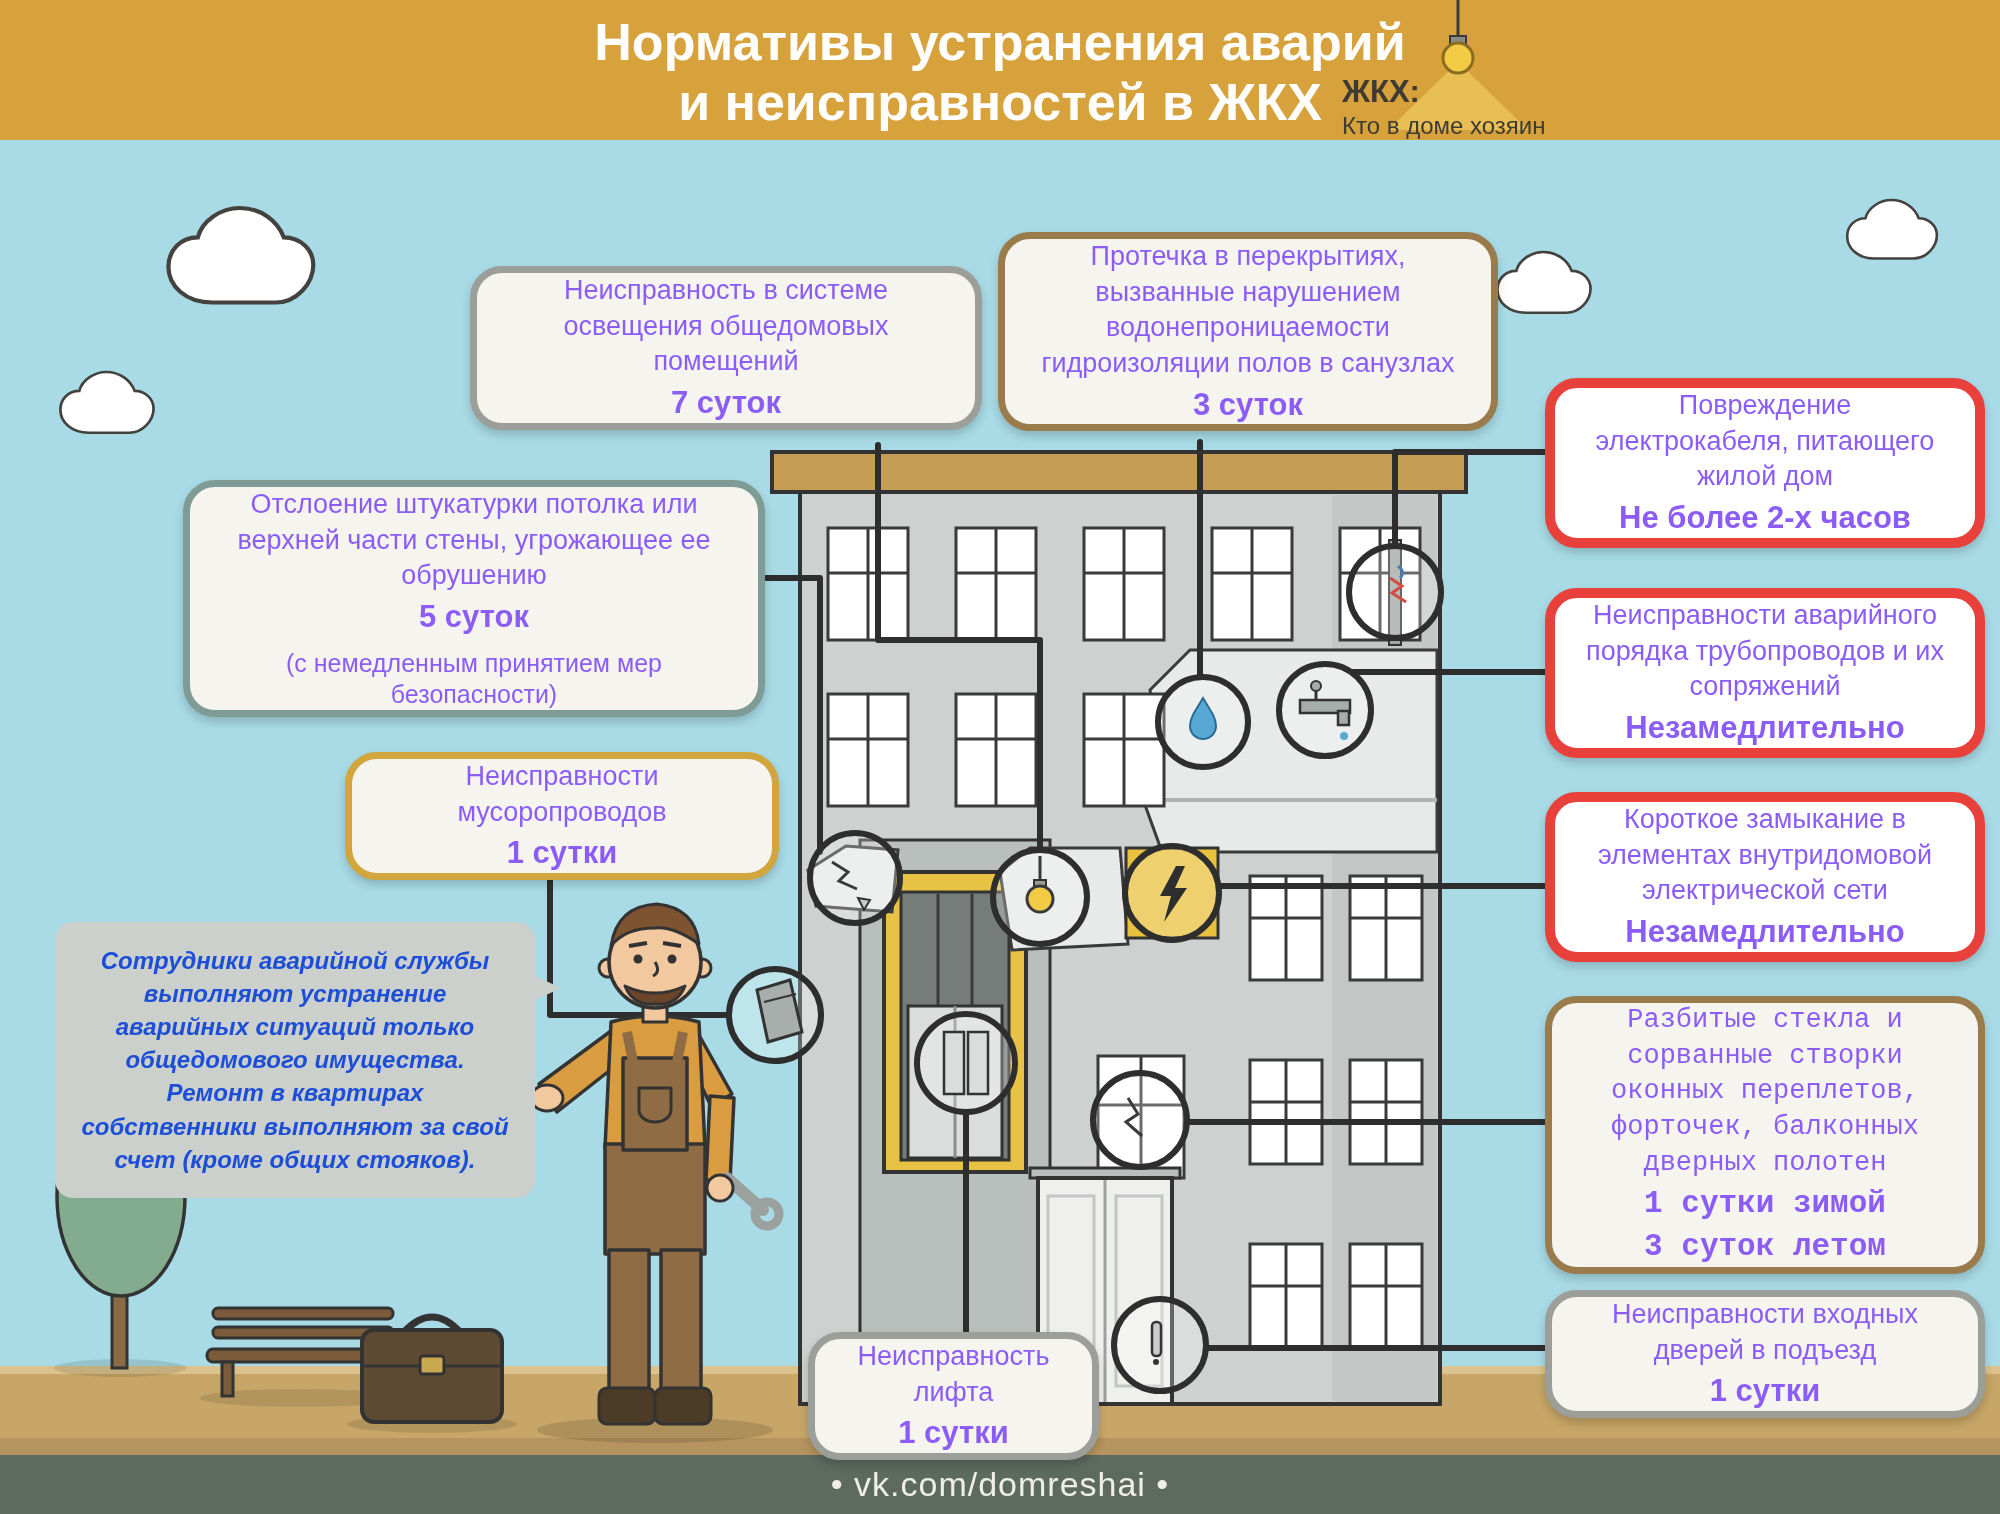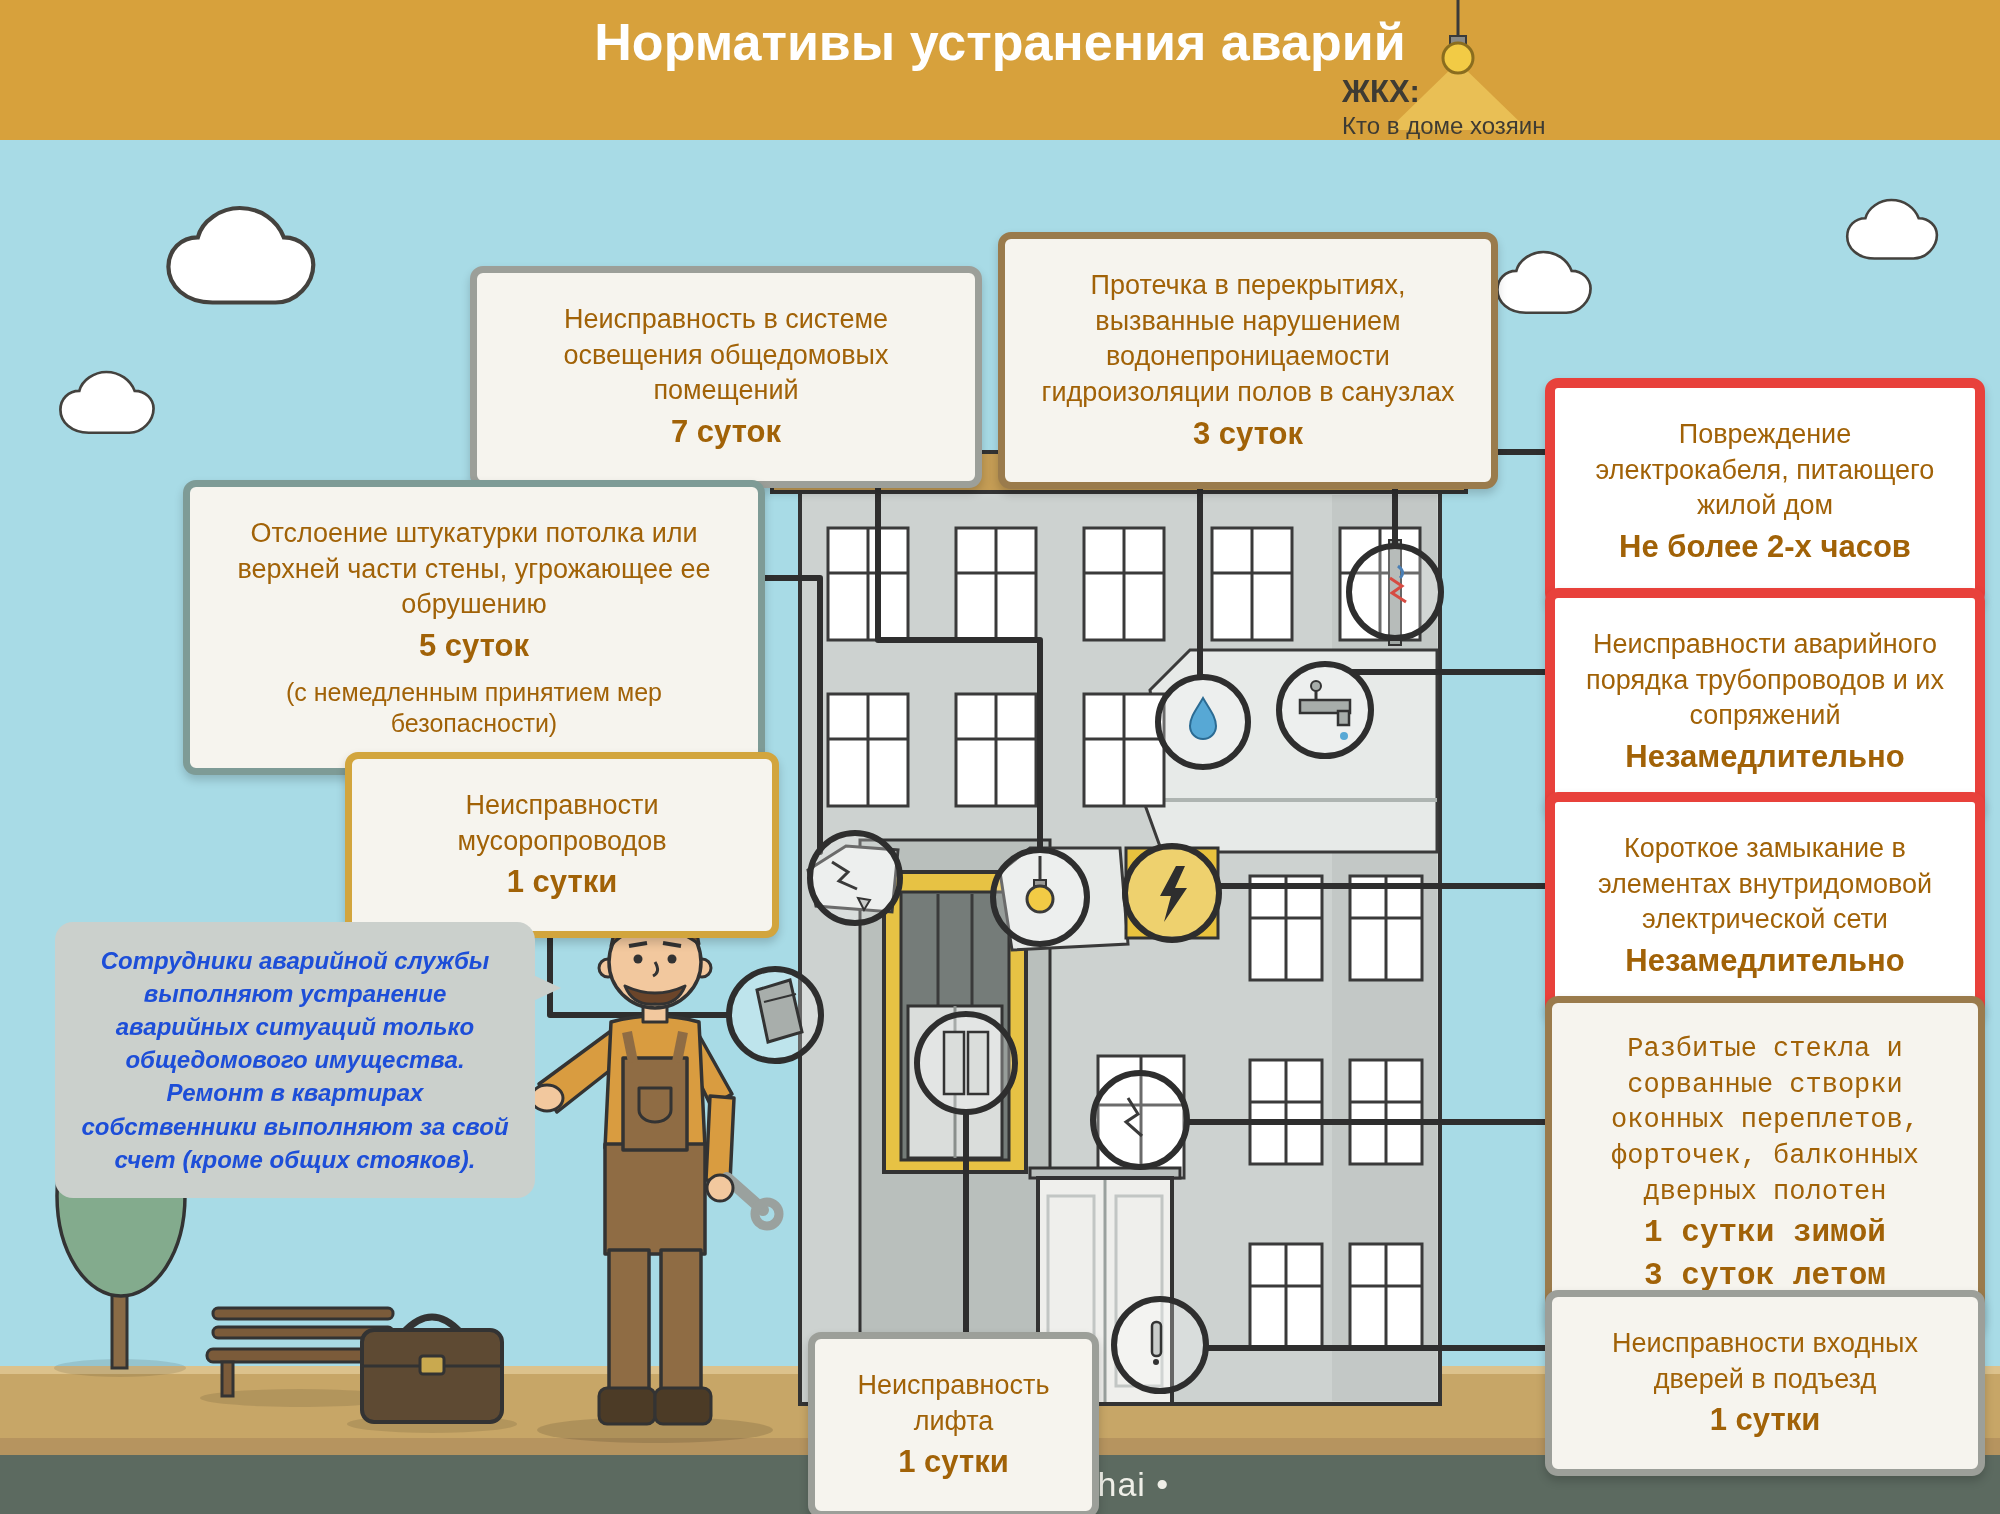--- a/index.html
+++ b/index.html
@@ -16,22 +16,22 @@
   
   .title{position:absolute;left:0;top:12px;width:2000px;text-align:center;color:#FFFFFF;
          font-weight:700;font-size:52px;line-height:1.16;}
   
   .brand{position:absolute;left:1342px;top:74px;width:240px;color:#3E3B33;}
   .brand .b1{font-size:31px;font-weight:700;}
   .brand .b2{font-size:24px;margin-top:2px;}
   
   svg.scene{position:absolute;left:0;top:0;width:2000px;height:1514px;pointer-events:none;}
   
-  .callout{position:absolute;border-style:solid;border-width:7px;border-radius:13px;
-           background:#F6F4EE;padding:29px 26px;text-align:center;color:#a16207;
+  .callout{position:absolute;border-style:solid;border-width:7px;border-radius:32px;
+           background:#F6F4EE;padding:0 26px;text-align:center;color:#8b5cf6;
            box-shadow:0 5px 10px rgba(0,0,0,0.18);box-sizing:border-box;}
   .callout .t{font-size:27px;line-height:1.32;}
   .callout .v{font-size:31px;font-weight:700;margin-top:4px;line-height:1.25;}
   .callout .n{font-size:25px;margin-top:11px;line-height:1.25;}
   
   .bubble{position:absolute;left:55px;top:922px;width:480px;background:#CBD0CC;border-radius:18px;
           padding:22px 26px;box-sizing:border-box;text-align:center;}
   .bubble .bt{font-size:24px;font-style:italic;font-weight:600;color:#1d4ed8;line-height:1.38;}
   .bubble:after{content:"";position:absolute;right:-26px;top:52px;width:0;height:0;
           border-top:14px solid transparent;border-bottom:14px solid transparent;border-left:30px solid #CBD0CC;}
@@ -45,20 +45,21 @@
   <div class="sky" style="background: rgb(168, 219, 230);"></div>
   <div class="ground" style="background: rgb(199, 166, 103);"></div>
   <div class="ground-curb"></div>
   <div class="ground-dark"></div>
   <div class="footer" style="background: rgb(92, 106, 96);">
     <div class="footer-text">• vk.com/domreshai •</div>
   </div>
 
   <div class="title">
     <div>Нормативы устранения аварий</div>
+    <div>и неисправностей в ЖКХ</div>
   </div>
 
   <svg class="scene" viewBox="0 0 2000 1514">
     <defs>
       <path id="cloud" d="M25,45 C12,45 4,37 4,28 C4,20 10,14 18,14 C20,6 29,0 38,0 C48,0 56,6 59,14 C67,14 73,20 73,27 C73,36 65,45 55,45 Z"></path>
     </defs>
 
     <g>
       <polygon points="1458,62 1388,130 1528,130" fill="rgba(247,216,106,0.55)"></polygon>
       <line x1="1458" y1="0" x2="1458" y2="38" stroke="#3a3a3a" stroke-width="3"></line>

